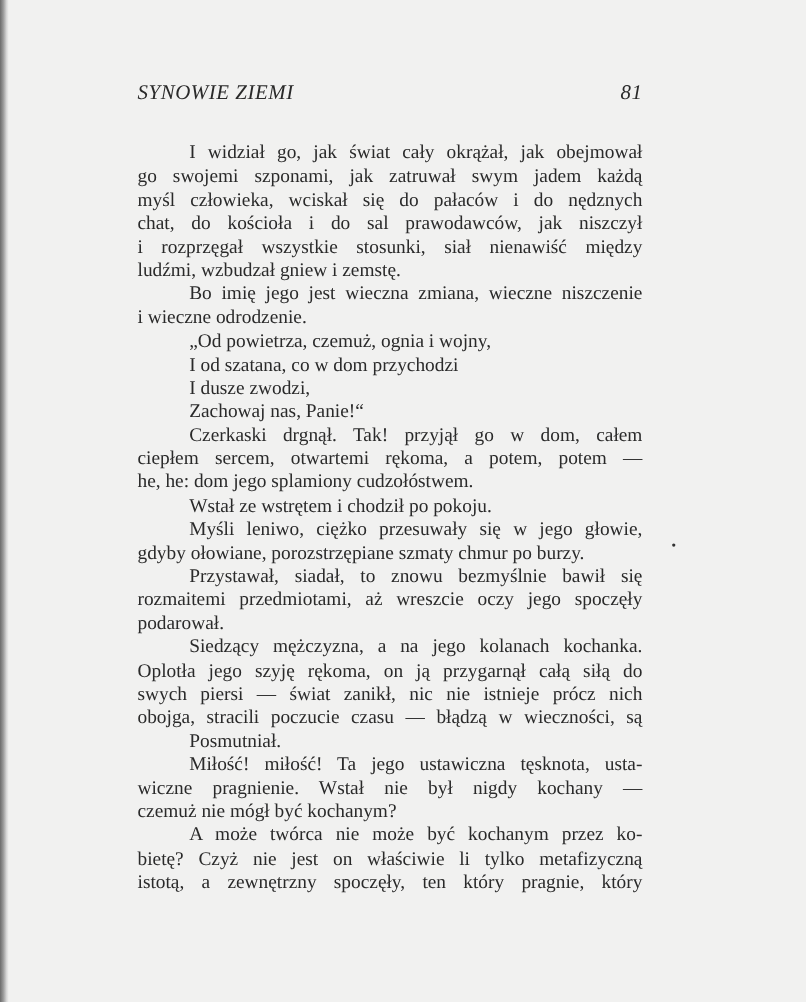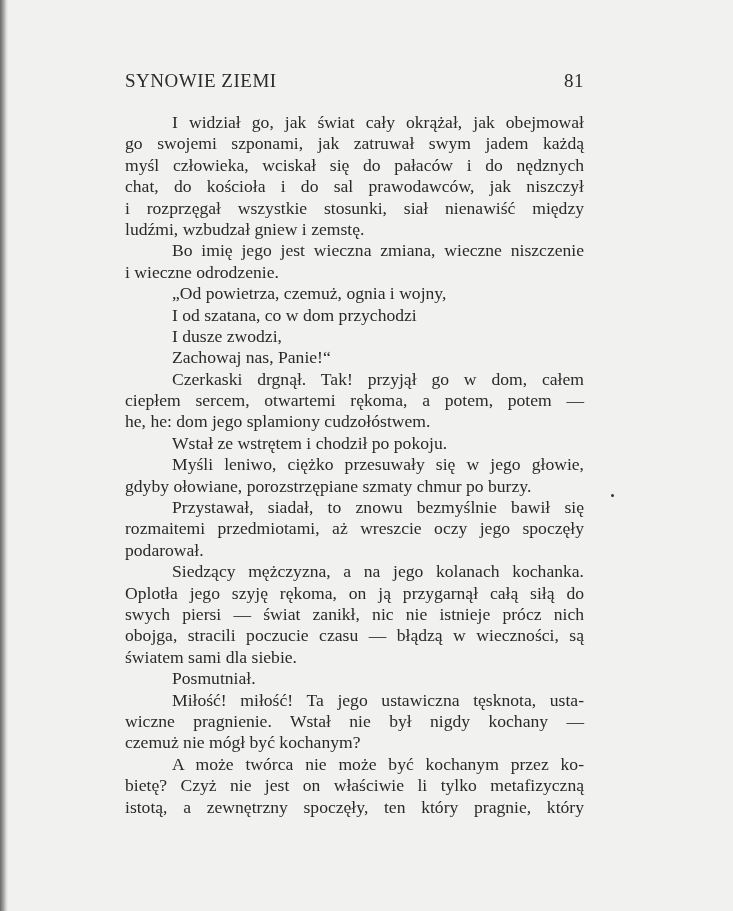--- a/index.html
+++ b/index.html
@@ -11,26 +11,26 @@
       color: #2a2a2a;
     }
     .left-edge {
       position: absolute; left: 0; top: 0; bottom: 0; width: 8px;
       background: linear-gradient(to right, #6b6b6b 0px, #9a9a9a 3px, #d8d8d8 6px, #f1f1f0 8px);
     }
     .page {
       position: absolute; left: 125px; top: 70px; width: 459px;
     }
     .header {
-      display: flex; justify-content: space-between; align-items: flex-start;
-      font-size: 19px; letter-spacing: 0.5px;
+      display: flex; justify-content: space-between; align-items: center;
+      font-style: italic; font-size: 19px; letter-spacing: 0.5px;
       height: 30px;
     }
     .body-text {
-      margin-top: 12px;
+      margin-top: 28px;
       font-size: 17.6px; line-height: 21.4px;
     }
     .line {
       display: block; white-space: nowrap;
       text-align: justify; text-align-last: justify;
       height: 21.4px;
     }
     .line.last { text-align-last: left; }
     .line.indent { padding-left: 47px; }
     .line.verse { text-align-last: left; padding-left: 47px; }
@@ -68,21 +68,20 @@
       <span class="line indent last">Wstał ze wstrętem i chodził po pokoju.</span>
       <span class="line indent">Myśli leniwo, ciężko przesuwały się w jego głowie,</span>
       <span class="line last">gdyby ołowiane, porozstrzępiane szmaty chmur po burzy.</span>
       <span class="line indent">Przystawał, siadał, to znowu bezmyślnie bawił się</span>
       <span class="line">rozmaitemi przedmiotami, aż wreszcie oczy jego spoczęły</span>
       <span class="line last">podarował.</span>
       <span class="line indent">Siedzący mężczyzna, a na jego kolanach kochanka.</span>
       <span class="line">Oplotła jego szyję rękoma, on ją przygarnął całą siłą do</span>
       <span class="line">swych piersi — świat zanikł, nic nie istnieje prócz nich</span>
       <span class="line">obojga, stracili poczucie czasu — błądzą w wieczności, są</span>
-      <span class="line last">światem sami dla siebie.</span>
       <span class="line indent last">Posmutniał.</span>
       <span class="line indent">Miłość! miłość! Ta jego ustawiczna tęsknota, usta-</span>
       <span class="line">wiczne pragnienie. Wstał nie był nigdy kochany —</span>
       <span class="line last">czemuż nie mógł być kochanym?</span>
       <span class="line indent">A może twórca nie może być kochanym przez ko-</span>
       <span class="line">bietę? Czyż nie jest on właściwie li tylko metafizyczną</span>
       <span class="line">istotą, a zewnętrzny spoczęły, ten który pragnie, który</span>
     </div>
 </div>
 

